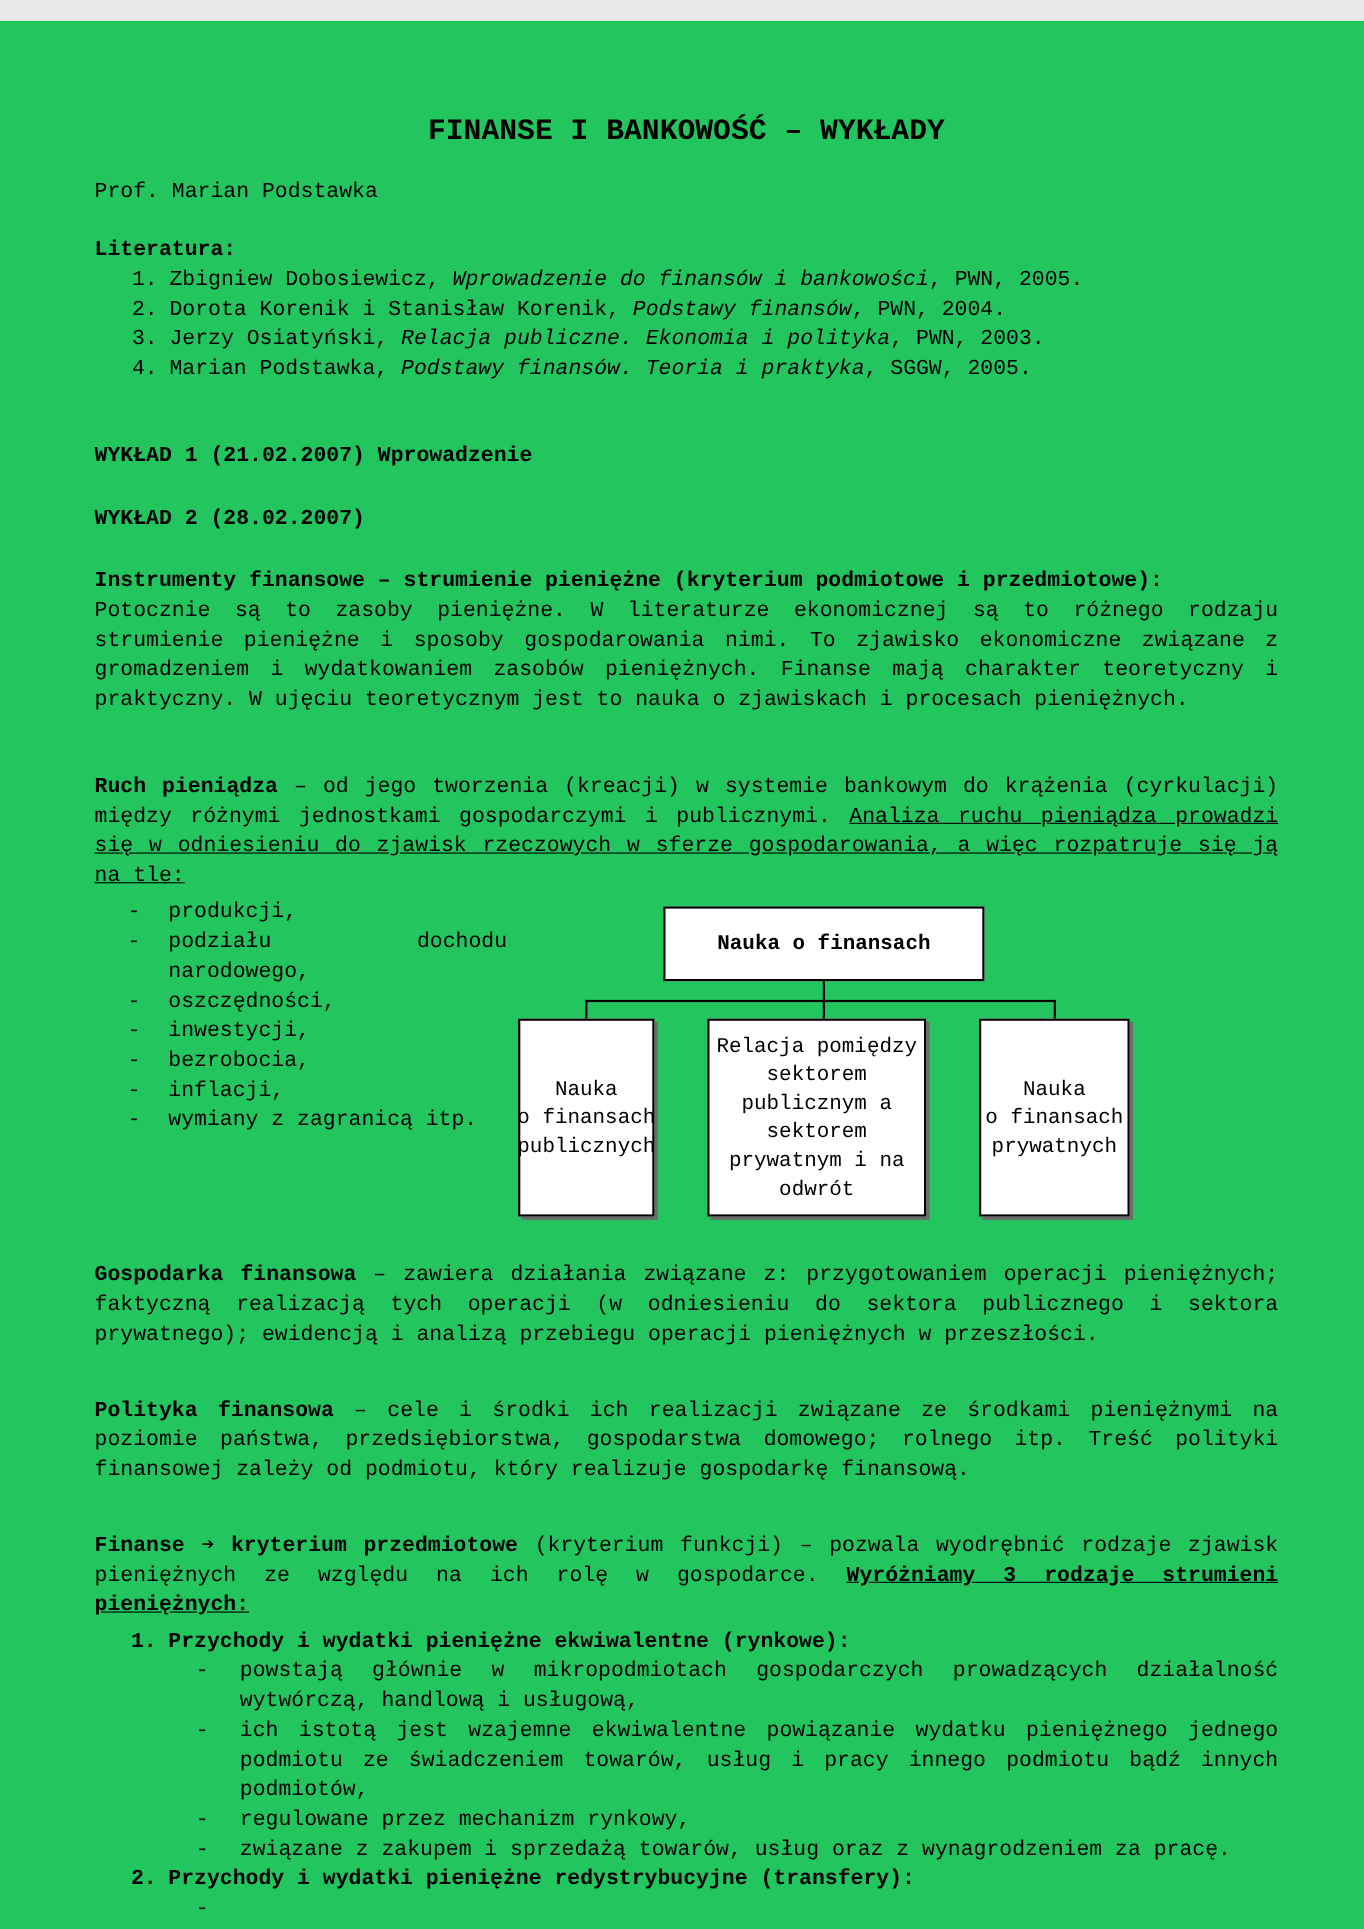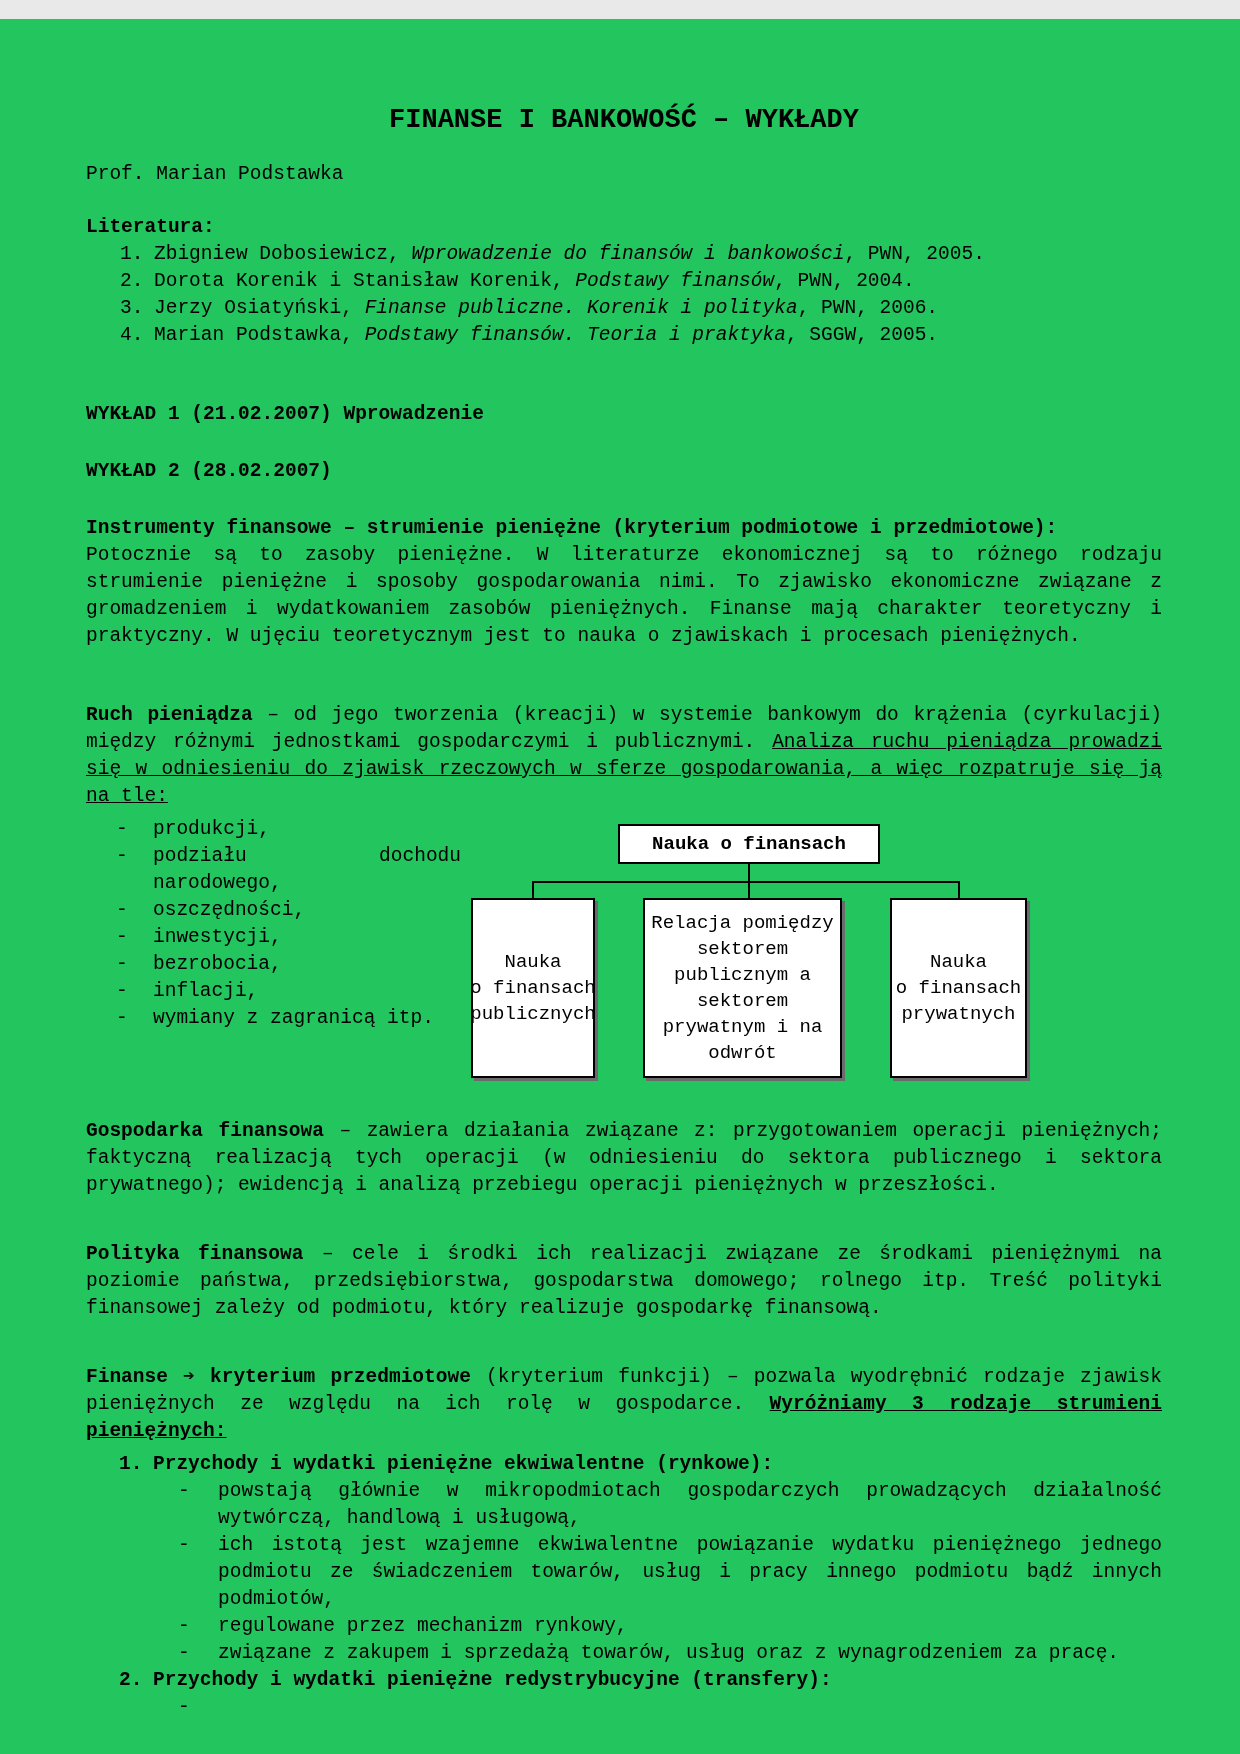--- a/index.html
+++ b/index.html
@@ -28,21 +28,21 @@
   .lit-tx{flex:1;}
   
   .dash-li{display:flex;padding-left:30px;}
   .dash-mk{width:37px;flex:none;}
   .dash-tx{flex:1;}
   
   .ruch-row{display:flex;align-items:flex-start;margin-bottom:40px;}
   .ruch-list{width:375px;flex:none;}
   
   .diagram{width:556px;flex:none;margin-left:10px;margin-top:8px;font-size:19px;line-height:26px;text-align:center;}
-  .d-root{width:262px;margin:0 auto;border:2px solid #000;padding:5px 2px;font-weight:bold;background:#fff;}
+  .d-root{width:292px;margin:0 auto;border:2px solid #000;padding:19px 2px;font-weight:bold;background:#fff;}
   .d-conn{position:relative;height:34px;}
   .d-conn .v{position:absolute;width:0;border-left:2px solid #000;height:17px;}
   .d-conn .v-top{left:277px;top:0;}
   .d-conn .h{position:absolute;top:17px;left:61px;width:428px;height:0;border-top:2px solid #000;}
   .d-conn .v-l{left:61px;top:17px;}
   .d-conn .v-m{left:277px;top:17px;}
   .d-conn .v-r{left:487px;top:17px;}
   .d-kids{display:flex;justify-content:space-between;}
   .d-kid{
     border:2px solid #000;background:#fff;box-shadow:3px 3px 0 #6b6b6b;
@@ -75,21 +75,21 @@
     <div class="lit-item">
       <span class="lit-num">1.</span>
       <span class="lit-tx"><span>Zbigniew Dobosiewicz, </span><span class="it">Wprowadzenie do finansów i bankowości</span><span>, PWN, 2005.</span></span>
     </div>
     <div class="lit-item">
       <span class="lit-num">2.</span>
       <span class="lit-tx"><span>Dorota Korenik i Stanisław Korenik, </span><span class="it">Podstawy finansów</span><span>, PWN, 2004.</span></span>
     </div>
     <div class="lit-item">
       <span class="lit-num">3.</span>
-      <span class="lit-tx"><span>Jerzy Osiatyński, </span><span class="it">Finanse publiczne. Korenik i polityka</span><span>, PWN, 2006.</span></span>
+      <span class="lit-tx"><span>Jerzy Osiatyński, </span><span class="it">Relacja publiczne. Ekonomia i polityka</span><span>, PWN, 2003.</span></span>
     </div>
     <div class="lit-item">
       <span class="lit-num">4.</span>
       <span class="lit-tx"><span>Marian Podstawka, </span><span class="it">Podstawy finansów. Teoria i praktyka</span><span>, SGGW, 2005.</span></span>
     </div>
   </div>
 
 
   <div class="block mb-md heading">WYKŁAD 1 (21.02.2007) Wprowadzenie</div>
   <div class="block mb-md heading">WYKŁAD 2 (28.02.2007)</div>

